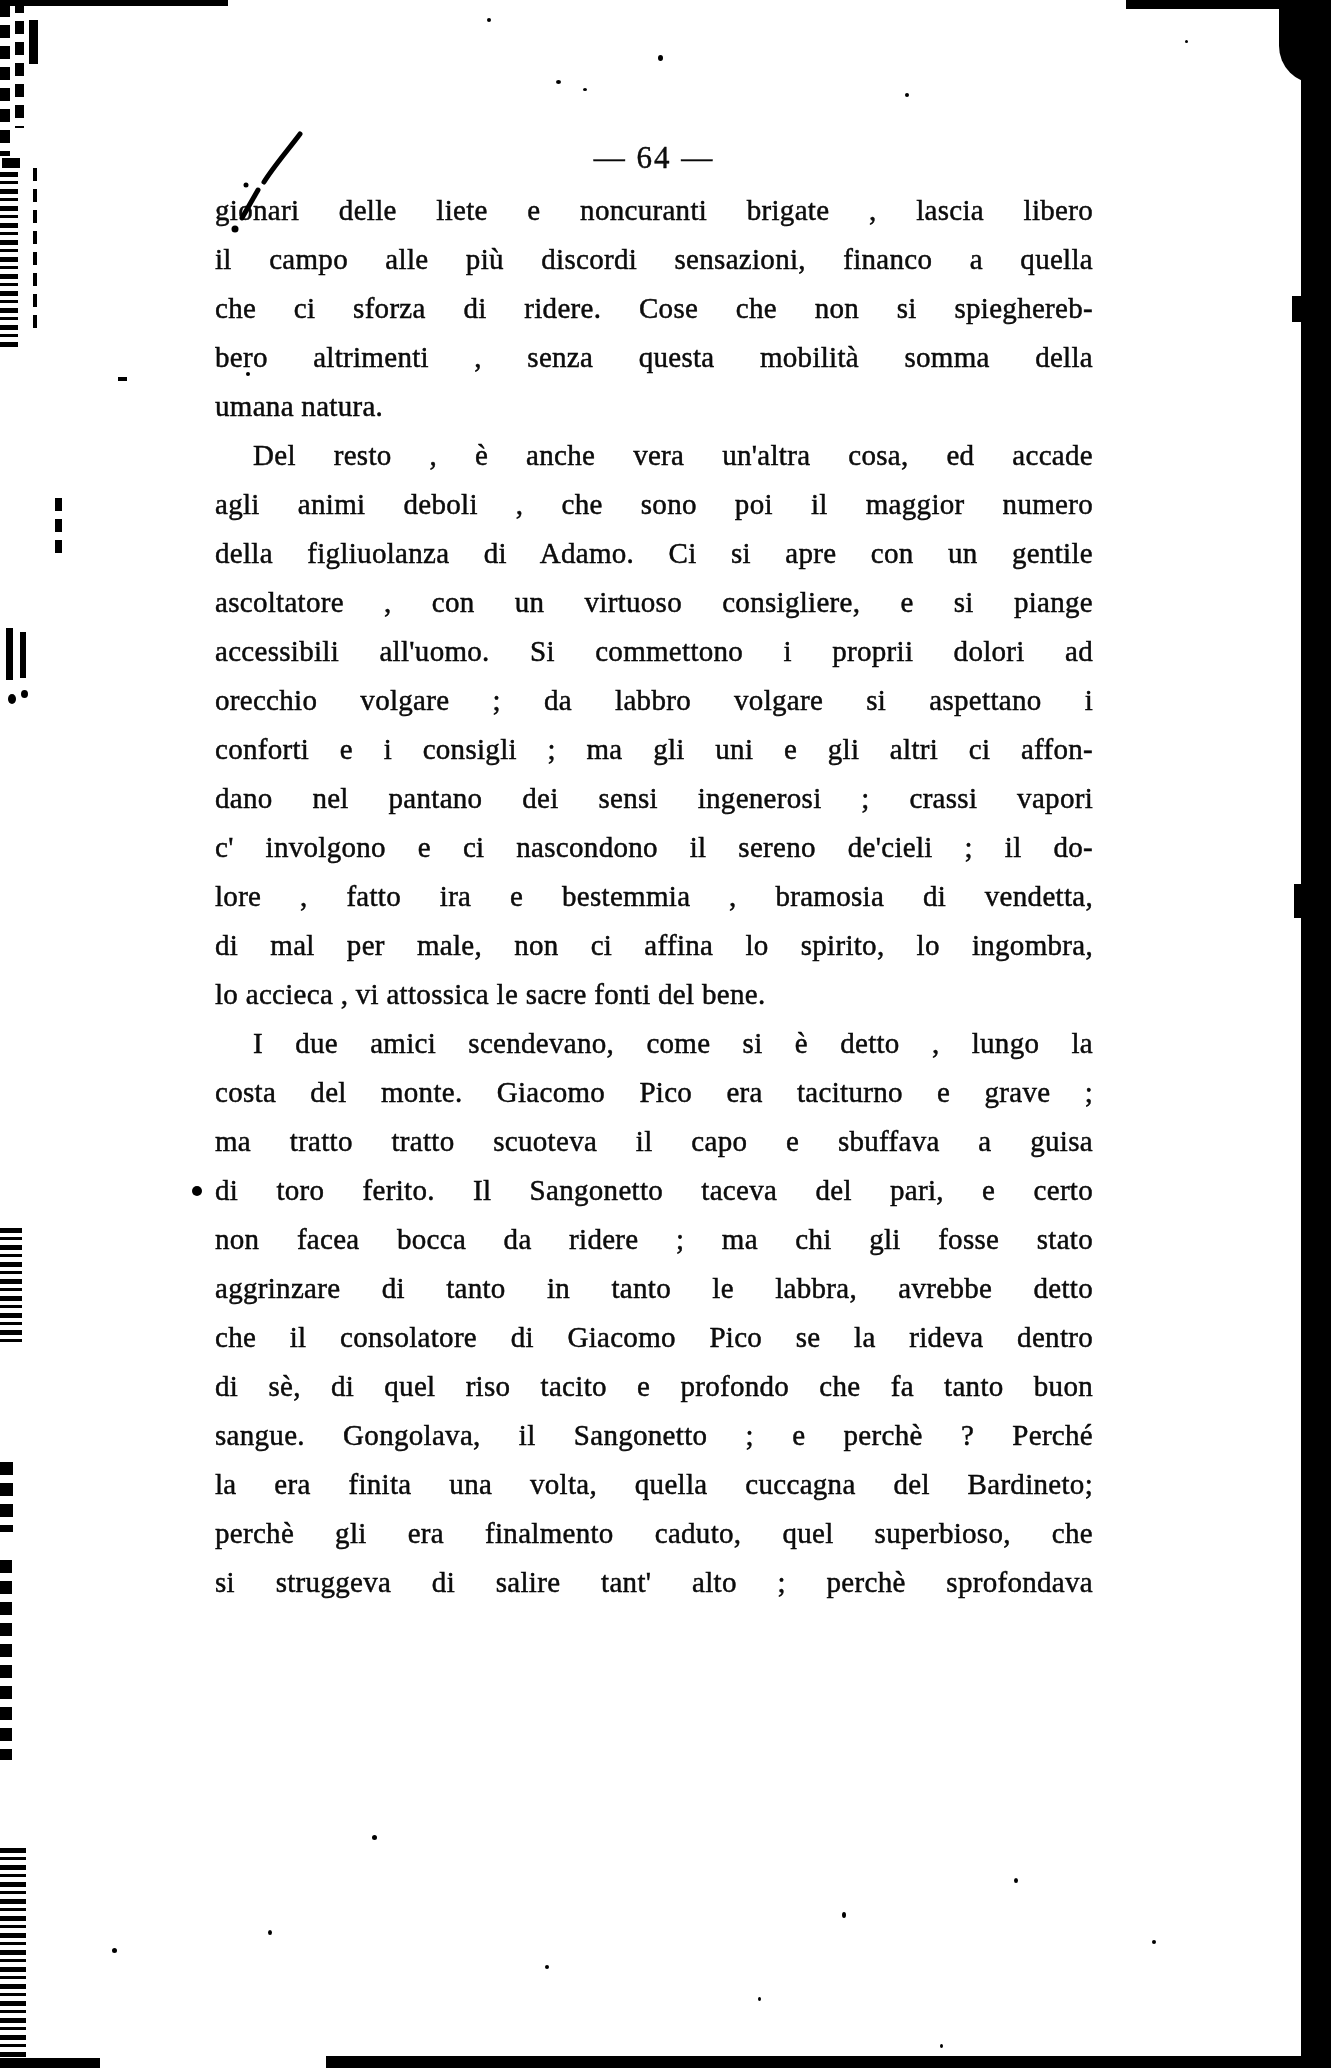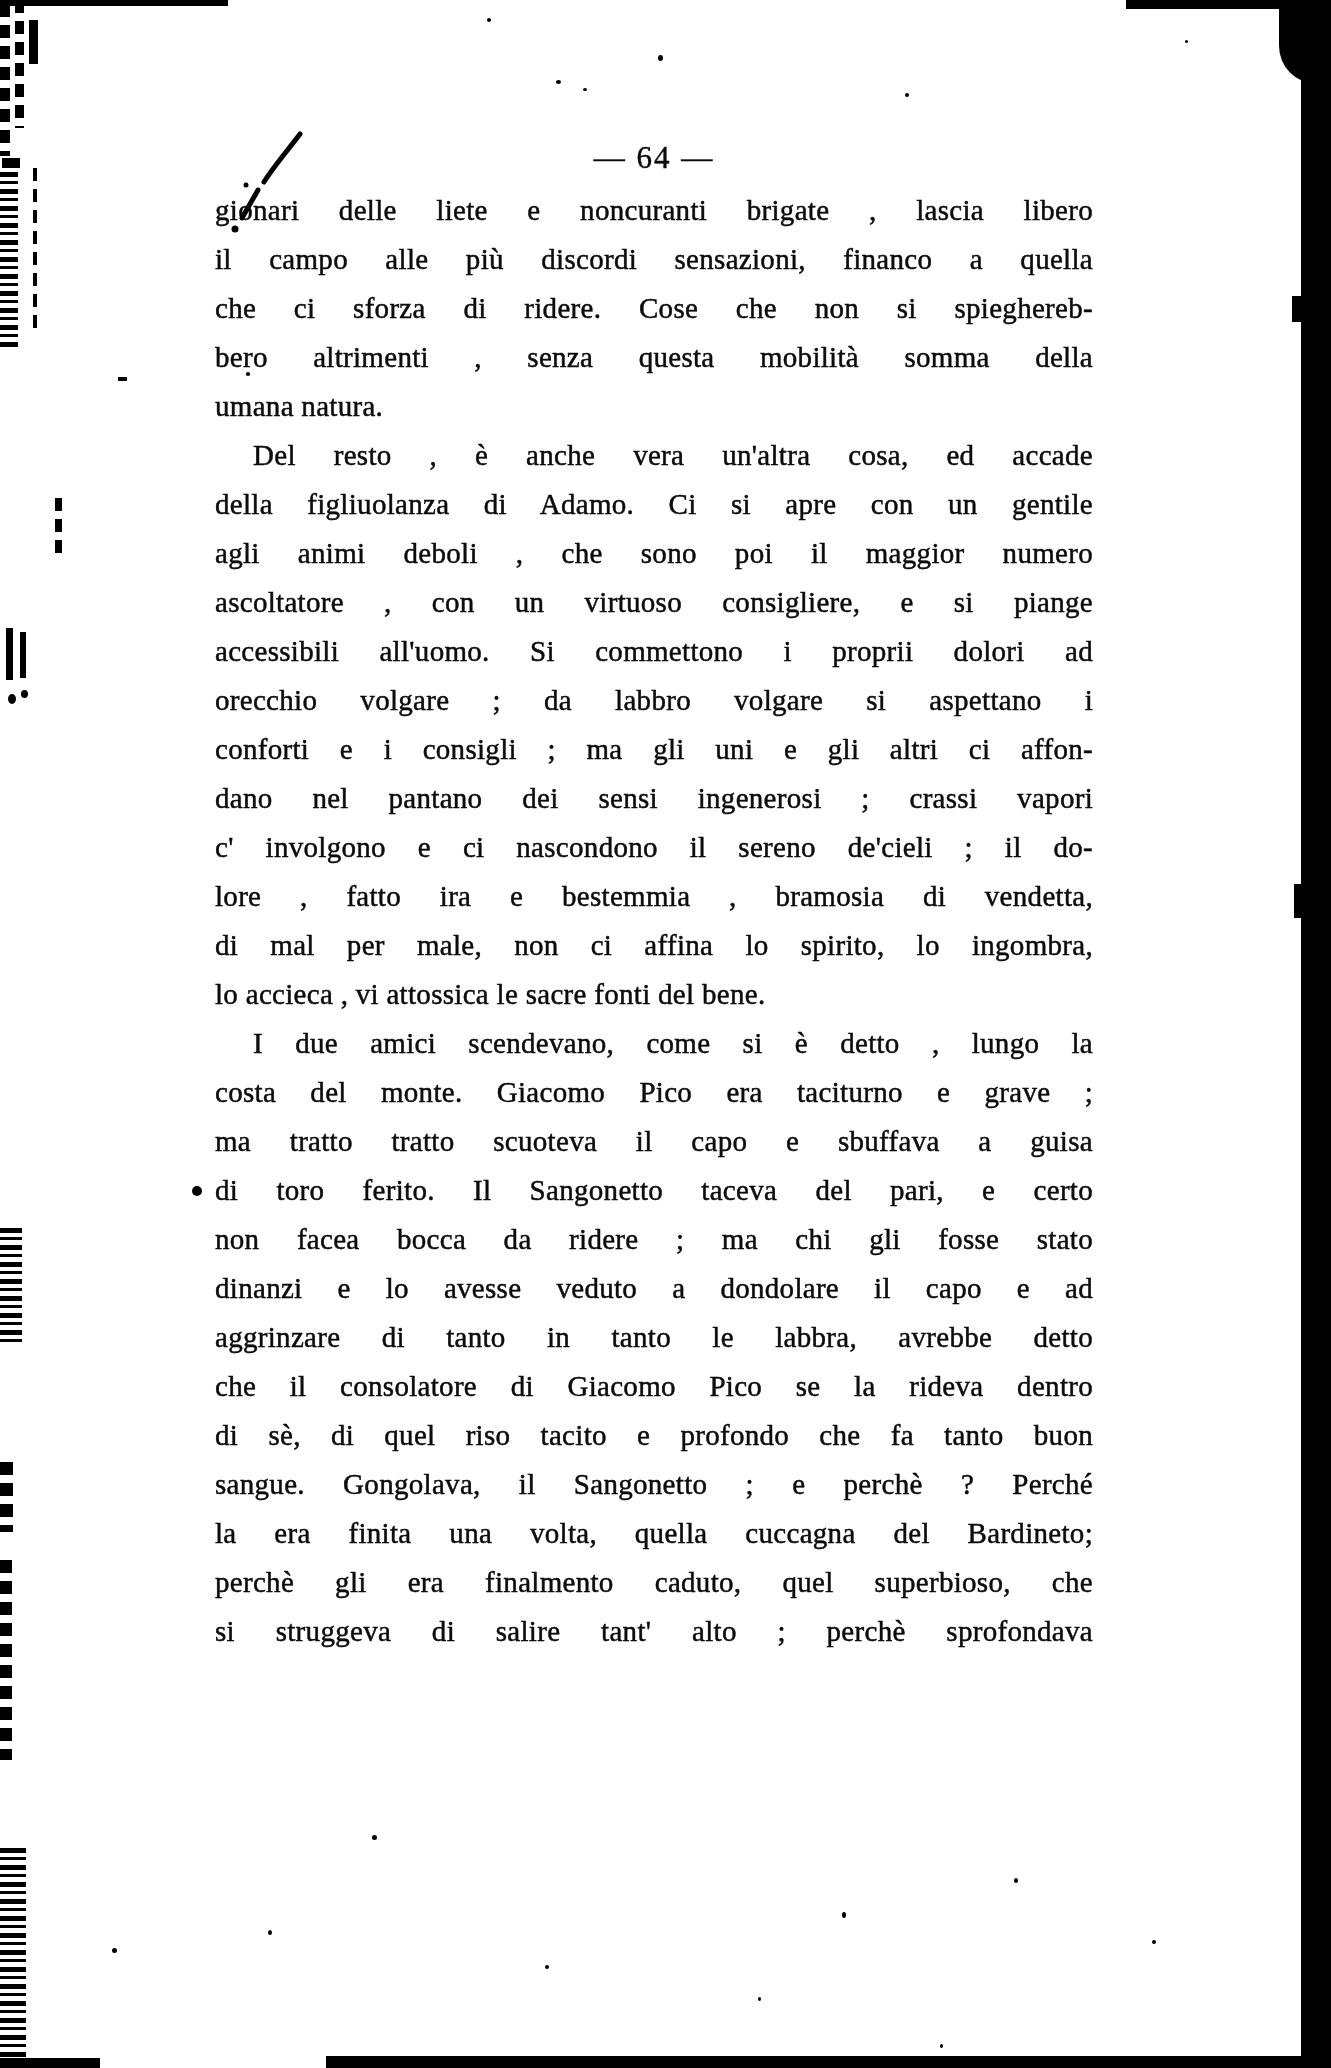--- a/index.html
+++ b/index.html
@@ -49,37 +49,36 @@
 
   <div class="pagenum">— 64 —</div>
 
   <div class="text-block">
       <div class="line">gionari delle liete e noncuranti brigate , lascia libero</div>
       <div class="line">il campo alle più discordi sensazioni, financo a quella</div>
       <div class="line">che ci sforza di ridere. Cose che non si spieghereb-</div>
       <div class="line">bero altrimenti , senza questa mobilità somma della</div>
       <div class="line para-end">umana natura.</div>
       <div class="line indent">Del resto , è anche vera un'altra cosa, ed accade</div>
+      <div class="line">agli animi deboli , che sono poi il maggior numero</div>
       <div class="line">della figliuolanza di Adamo. Ci si apre con un gentile</div>
-      <div class="line">agli animi deboli , che sono poi il maggior numero</div>
       <div class="line">ascoltatore , con un virtuoso consigliere, e si piange</div>
       <div class="line">accessibili all'uomo. Si commettono i proprii dolori ad</div>
       <div class="line">orecchio volgare ; da labbro volgare si aspettano i</div>
       <div class="line">conforti e i consigli ; ma gli uni e gli altri ci affon-</div>
       <div class="line">dano nel pantano dei sensi ingenerosi ; crassi vapori</div>
       <div class="line">c' involgono e ci nascondono il sereno de'cieli ; il do-</div>
       <div class="line">lore , fatto ira e bestemmia , bramosia di vendetta,</div>
       <div class="line">di mal per male, non ci affina lo spirito, lo ingombra,</div>
       <div class="line para-end">lo accieca , vi attossica le sacre fonti del bene.</div>
       <div class="line indent">I due amici scendevano, come si è detto , lungo la</div>
       <div class="line">costa del monte. Giacomo Pico era taciturno e grave ;</div>
       <div class="line">ma tratto tratto scuoteva il capo e sbuffava a guisa</div>
       <div class="line">di toro ferito. Il Sangonetto taceva del pari, e certo</div>
       <div class="line">non facea bocca da ridere ; ma chi gli fosse stato</div>
-      <div class="line">dinanzi e lo avesse veduto a dondolare il capo e ad</div>
       <div class="line">aggrinzare di tanto in tanto le labbra, avrebbe detto</div>
       <div class="line">che il consolatore di Giacomo Pico se la rideva dentro</div>
       <div class="line">di sè, di quel riso tacito e profondo che fa tanto buon</div>
       <div class="line">sangue. Gongolava, il Sangonetto ; e perchè ? Perché</div>
       <div class="line">la era finita una volta, quella cuccagna del Bardineto;</div>
       <div class="line">perchè gli era finalmento caduto, quel superbioso, che</div>
       <div class="line">si struggeva di salire tant' alto ; perchè sprofondava</div>
     </div>
 
   <div class="spk" style="left:192px;top:1186px;width:10px;height:10px;"></div>

